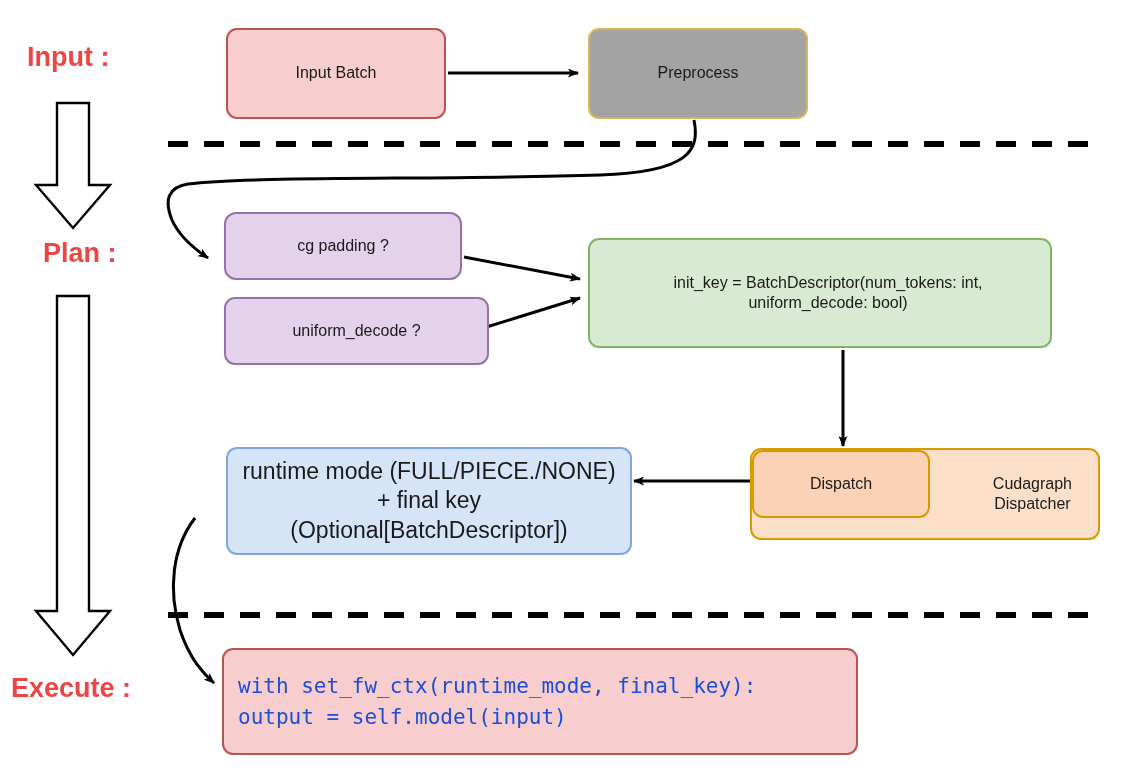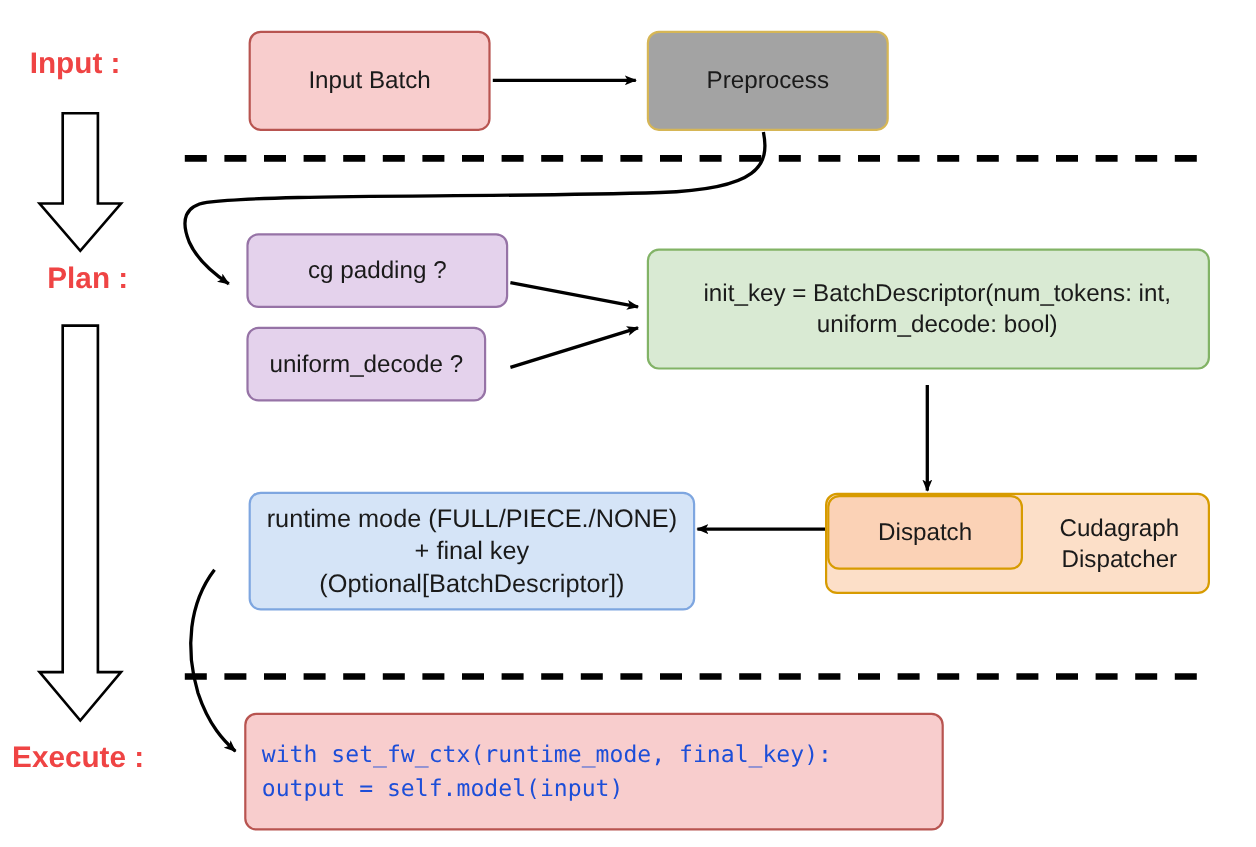--- a/index.html
+++ b/index.html
@@ -39,21 +39,21 @@
     position: absolute;
     box-sizing: border-box;
     border-radius: 11px;
     border-width: 2px;
     border-style: solid;
     display: flex;
     align-items: center;
     justify-content: center;
     text-align: center;
     font-family: "Liberation Sans", sans-serif;
-    font-size: 22px;
+    font-size: 16px;
     color: #1a1a1a;
     line-height: 1.28;
     padding: 2px 8px;
   }
   .node-pink {
     background: #f8cdcd;
     border-color: #b85450;
   }
   .node-yellow {
     background: #a3a3a3;
@@ -138,29 +138,29 @@
   <div class="stage-label" style="left:11px; top:673px;">Execute :</div>
 
   <div class="node node-pink" style="left:226px; top:28px; width:220px; height:91px;">
     <span class="node-label">Input Batch</span>
   </div>
 
   <div class="node node-yellow" style="left:588px; top:28px; width:220px; height:91px;">
     <span class="node-label">Preprocess</span>
   </div>
 
-  <div class="node node-purple" style="left:224px; top:212px; width:238px; height:68px;">
+  <div class="node node-purple" style="left:224px; top:212px; width:238px; height:68px;border-radius:12px;">
     <span class="node-label">cg padding ?</span>
   </div>
 
-  <div class="node node-purple" style="left:224px; top:297px; width:218px; height:68px;">
+  <div class="node node-purple" style="left:224px; top:297px; width:265px; height:68px;">
     <span class="node-label">uniform_decode ?</span>
   </div>
 
-  <div class="node node-green" style="left:588px; top:226px; width:512px; height:110px;padding-left:24px;">
+  <div class="node node-green" style="left:588px; top:238px; width:464px; height:110px;padding-left:24px;">
     <span class="node-label">init_key = BatchDescriptor(num_tokens: int,
 uniform_decode: bool)</span>
   </div>
 
   <div class="node node-orange-light" style="left:750px; top:448px; width:350px; height:92px;
               justify-content:flex-end; padding-right:26px;">
     <span class="node-label">Cudagraph
 Dispatcher</span>
   </div>
 

